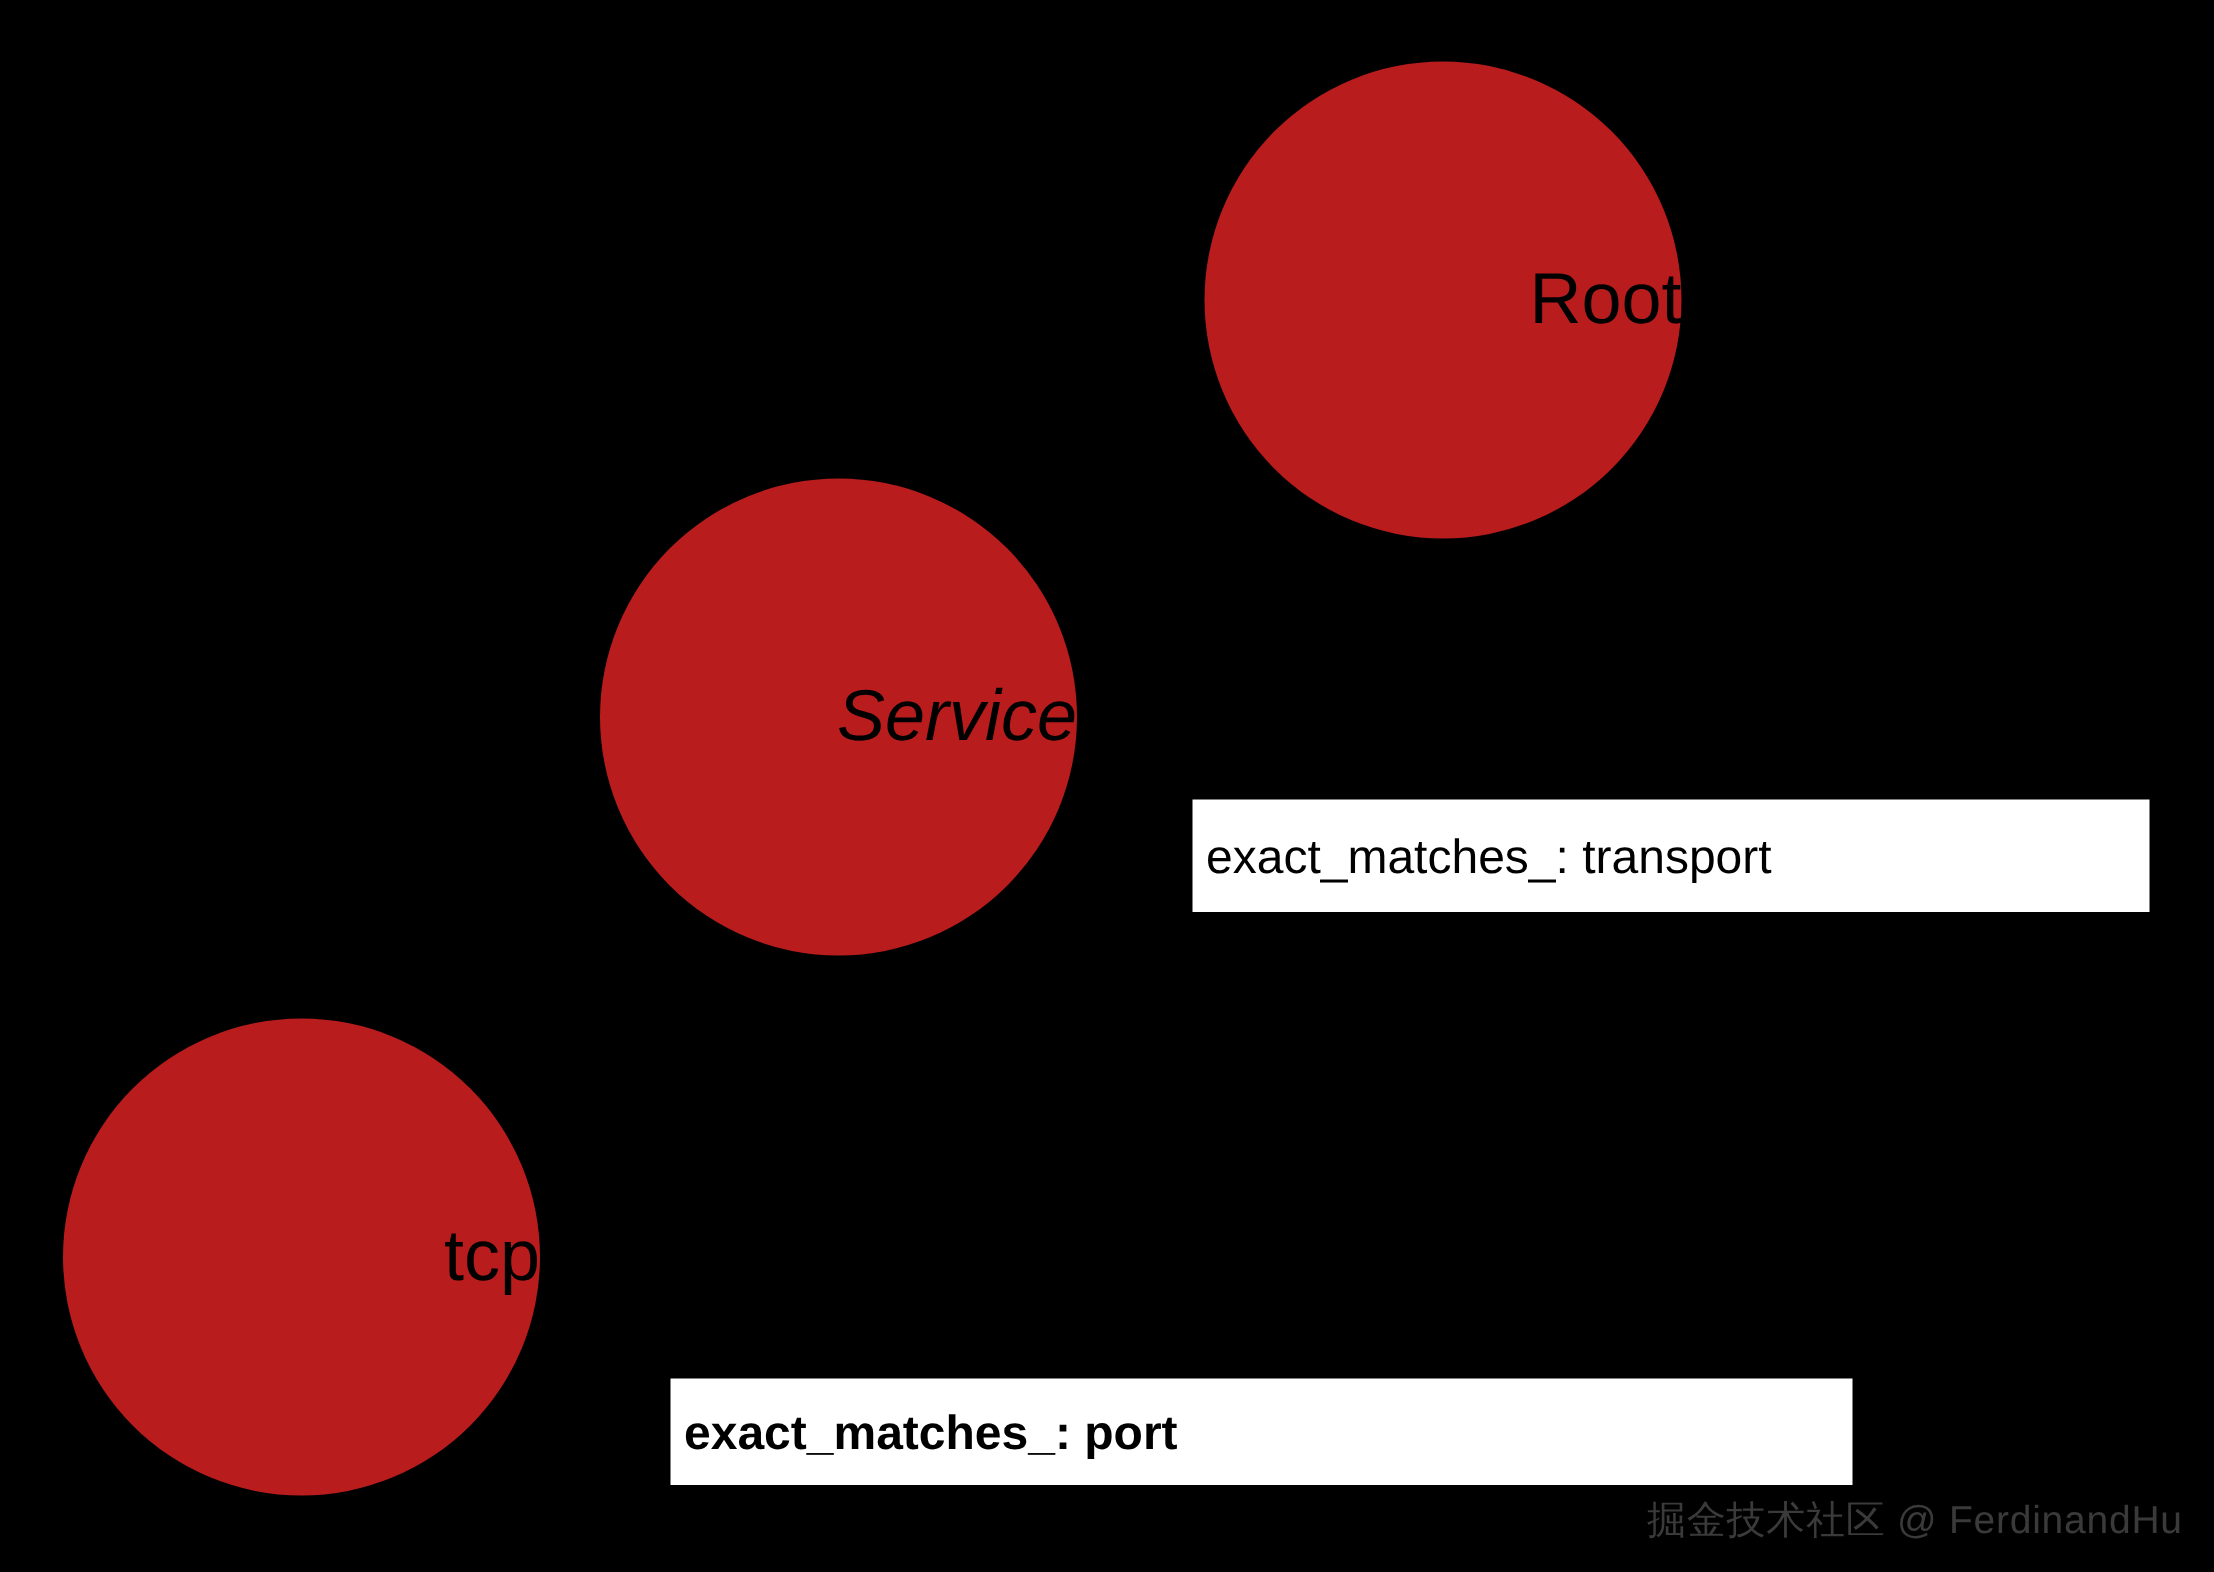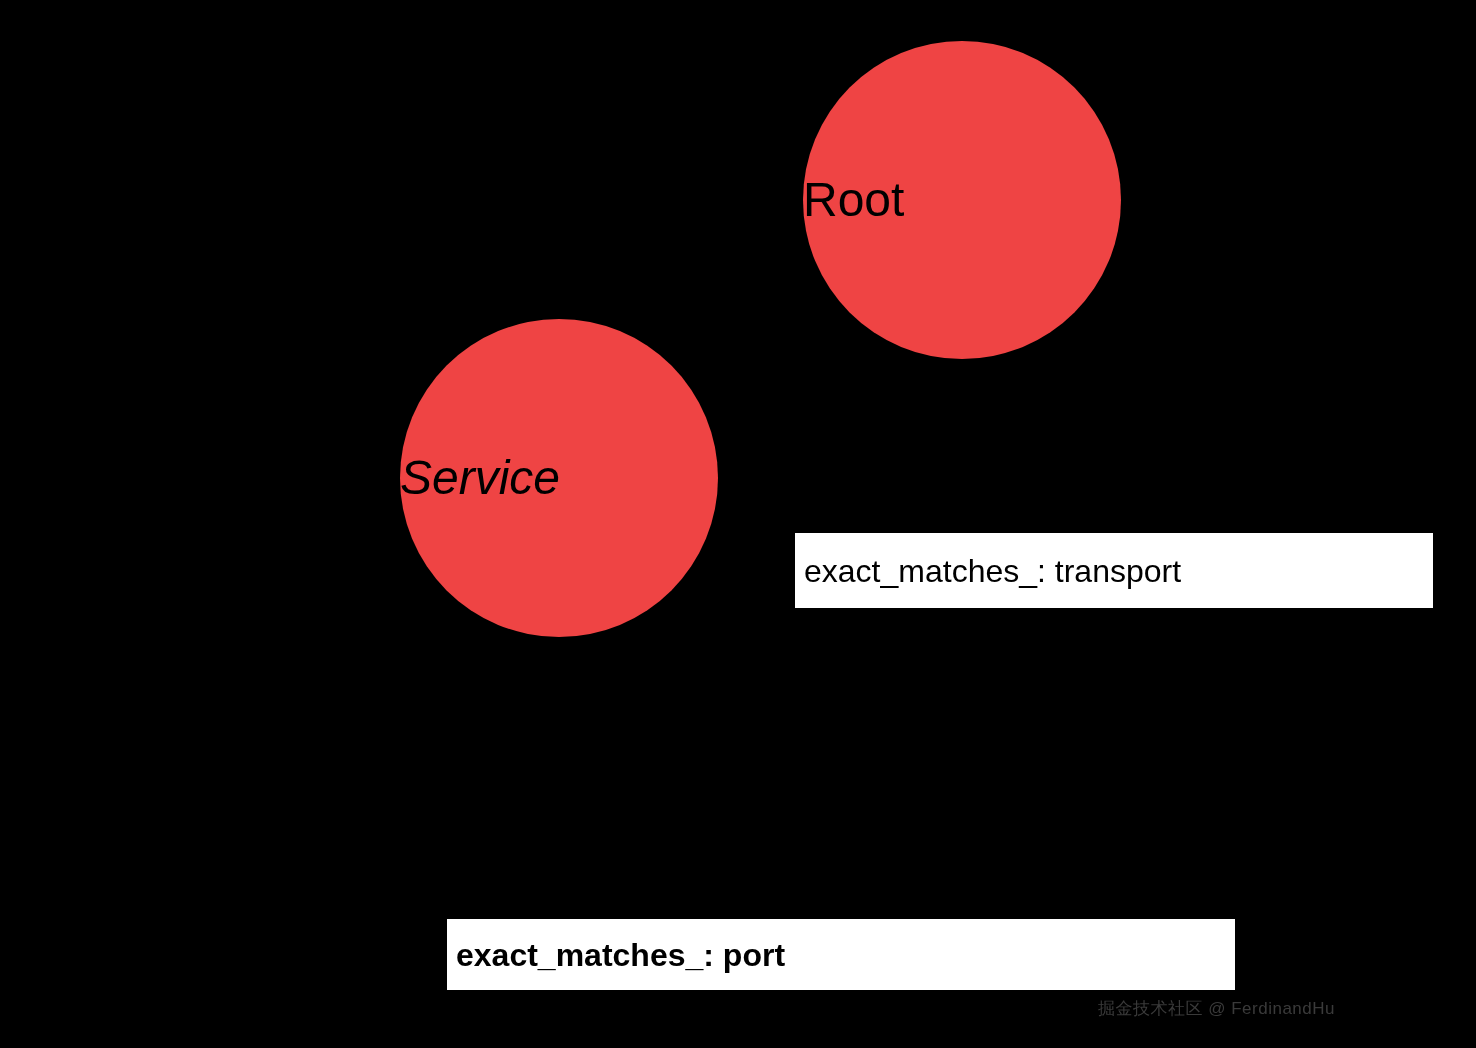--- a/index.html
+++ b/index.html
@@ -23,24 +23,24 @@
   .edge-layer {
     position: absolute;
     left: 0;
     top: 0;
     width: 1476px;
     height: 1048px;
   }
   .node {
     position: absolute;
     border-radius: 50%;
-    background: #ef4444;
+    background: #b91c1c;
     display: flex;
     align-items: center;
-    justify-content: flex-start;
+    justify-content: flex-end;
     box-sizing: border-box;
   }
   .node-label {
     color: #000000;
     font-family: "Liberation Sans", sans-serif;
     font-size: 48px;
     font-weight: 400;
     line-height: 1;
     letter-spacing: 0px;
     white-space: nowrap;
@@ -56,21 +56,21 @@
     line-height: 1;
     white-space: nowrap;
     display: flex;
     align-items: center;
     box-sizing: border-box;
     user-select: none;
   }
   .watermark {
     position: absolute;
     font-family: "Liberation Sans", sans-serif;
-    font-size: 17px;
+    font-size: 26px;
     line-height: 1;
     color: #3a3a3a;
     white-space: nowrap;
     letter-spacing: 0.5px;
     user-select: none;
   }
 </style>
 </head>
 <body>
 
@@ -88,20 +88,23 @@
   </svg>
 
   <div class="node" style="left:803px; top:41px; width:318px; height:318px;">
     <span class="node-label">Root</span>
   </div>
 
   <div class="node" style="left:400px; top:319px; width:318px; height:318px;font-style:italic;">
     <span class="node-label">Service</span>
   </div>
 
+  <div class="node" style="left:42px; top:679px; width:318px; height:318px;">
+    <span class="node-label">tcp</span>
+  </div>
 
   <div class="edge-label" style="left:795px; top:533px; width:638px; height:75px; padding-left:9px;">
     <span>exact_matches_: transport</span>
   </div>
 
   <div class="edge-label" style="left:447px; top:919px; width:788px; height:71px; padding-left:9px;font-weight:bold;">
     <span>exact_matches_: port</span>
   </div>
 
   <div class="watermark" style="left:1098px; top:1000px;">掘金技术社区 @ FerdinandHu</div>

